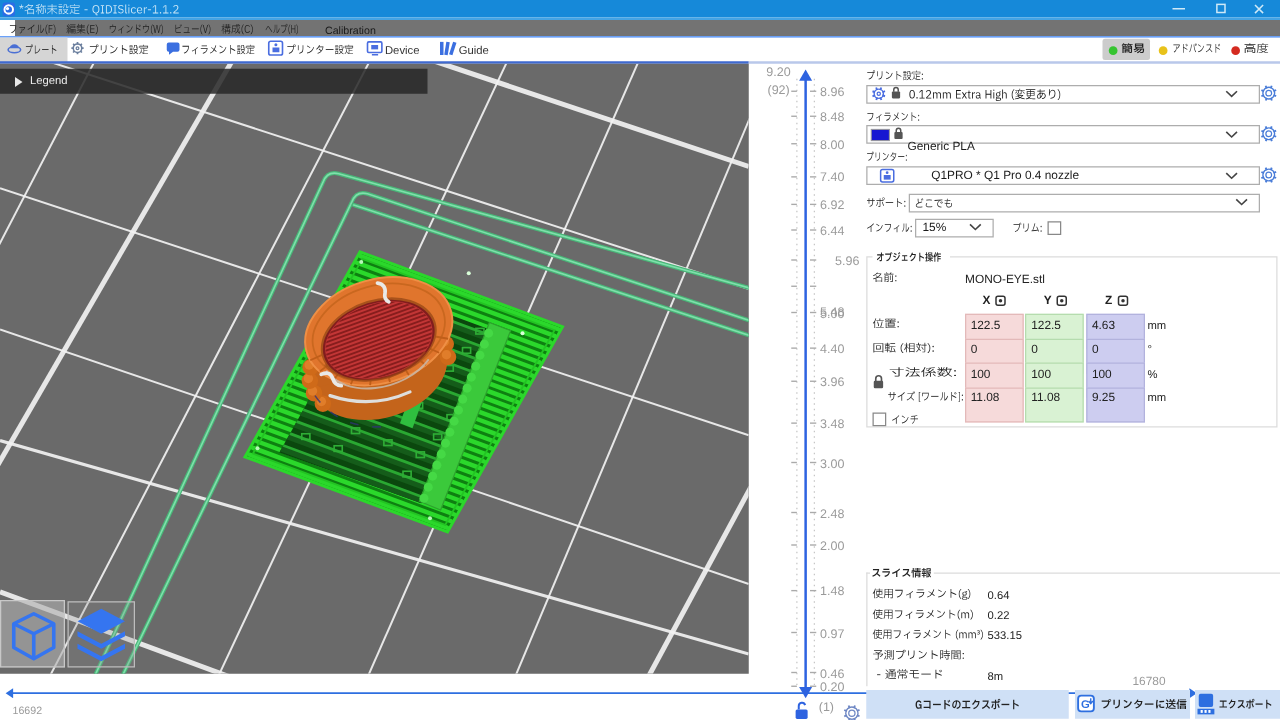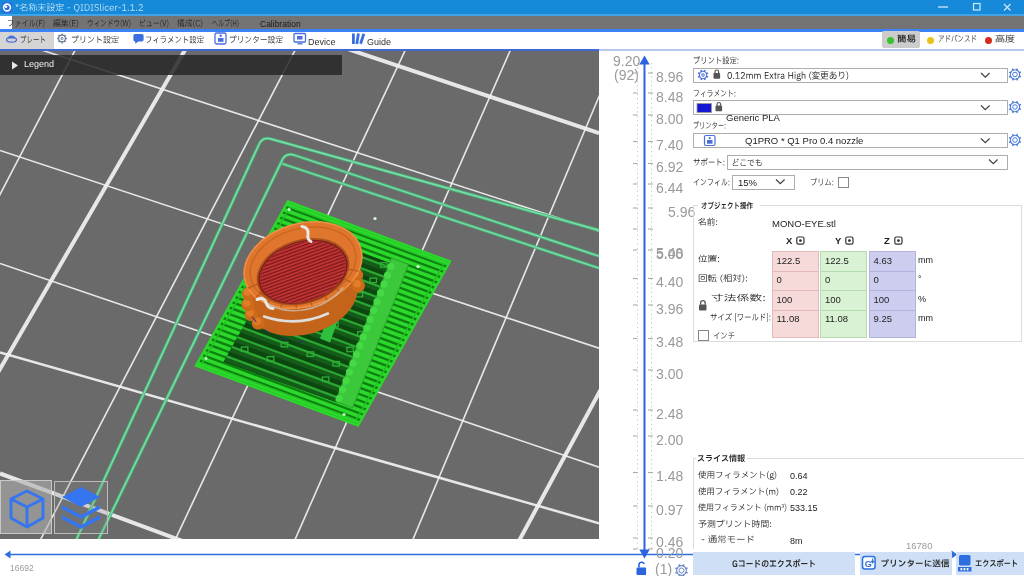--- a/index.html
+++ b/index.html
@@ -4,39 +4,39 @@
 <style>
   * { margin:0; padding:0; box-sizing:border-box; }
   html,body { width:1024px; height:576px; overflow:hidden; }
   body { font-family:"Liberation Sans", sans-serif; position:relative; background:#fff; }
   .abs { position:absolute; }
   #titlebar { left:0; top:0; width:1024px; height:14px; background:#1689d9; }
   #titlebar-edge { left:0; top:14px; width:1024px; height:2px; background:#44a3e4; }
   #appicon { left:2px; top:1.5px; width:10px; height:11px; background:#2b6de5; border-radius:2px; }
   #menubar { left:12px; top:16px; width:1024px; height:13px; background:#737373; }
   .menuitem { position:absolute; top:2.5px; font-size:8.5px; color:#1a1a1a; }
-  #tabbar { left:0; top:29px; width:1024px; height:19.5px; background:#fff; border-top:3px solid #3b82f6; }
+  #tabbar { left:0; top:29px; width:1024px; height:19.5px; background:#fff; border-top:1px solid #3b82f6; }
   #tab-sel { position:absolute; left:0; top:0; width:54px; height:19.5px; background:#d5d5d5; }
   .tabtext { position:absolute; top:5px; font-size:9px; color:#333; }
   #tabline { left:0; top:48.5px; width:599px; height:2.5px; background:#3f69cf; }
   #tabline2 { left:599px; top:48.5px; width:425px; height:2px; background:#b9c8ea; }
   .modedot { position:absolute; top:37px; width:7px; height:7px; border-radius:50%; }
   #modepill { left:881.5px; top:31px; width:38.5px; height:17px; background:#ccc; border-radius:2px; }
   #viewport { left:0; top:51px; width:599px; height:487.5px; background:#6a6a6a; overflow:hidden; }
   #legendbar { left:0; top:4px; width:342px; height:20px; background:rgba(40,40,40,0.86); color:#eee; font-size:9px; }
   #lbl16780 { left:906px; top:539.5px; font-size:9.5px; color:#9a9a9a; }
   #lbl16692 { left:10px; top:562.5px; font-size:8.5px; color:#9a9a9a; }
   .combo { position:absolute; border:1px solid #adadad; background:#fff; height:15px; }
   .combotext { position:absolute; font-size:9.5px; color:#1a1a1a; }
   .cell { position:absolute; width:47px; height:28px; font-size:9.5px; color:#222; padding:2.5px 0 0 4px; }
   .cx { background:#f6dada; border:1px solid #e3b9b9; }
   .cy { background:#d9f2d3; border:1px solid #b5dcae; }
   .cz { background:#cdcdf0; border:1px solid #b2b2dd; }
   .unit { position:absolute; font-size:9px; color:#222; }
-  .sl { position:absolute; font-size:14px; color:#9a9a9a; }
+  .sl { position:absolute; font-size:10px; color:#9a9a9a; }
   .btn { position:absolute; height:23px; background:#cfe0f6; }
 </style>
 </head>
 <body>
   <div class="abs" id="titlebar"></div>
   <div class="abs" id="titlebar-edge"></div>
   <div class="abs" id="appicon"></div>
   <svg class="abs" style="left:2px;top:1.5px;" width="10" height="11" viewBox="0 0 10 11">
     <circle cx="5" cy="5.5" r="3.4" fill="none" stroke="#fff" stroke-width="1.6"></circle>
     <circle cx="4" cy="4.8" r="1.3" fill="#fff"></circle>

